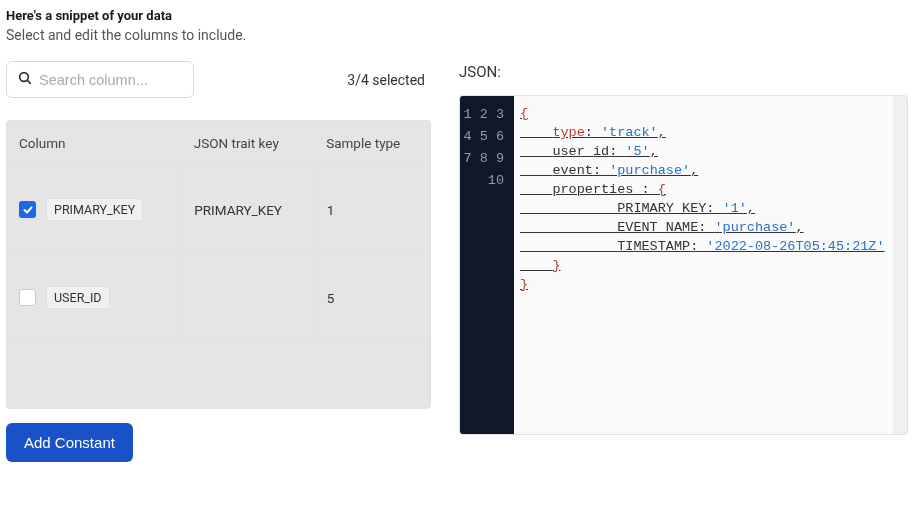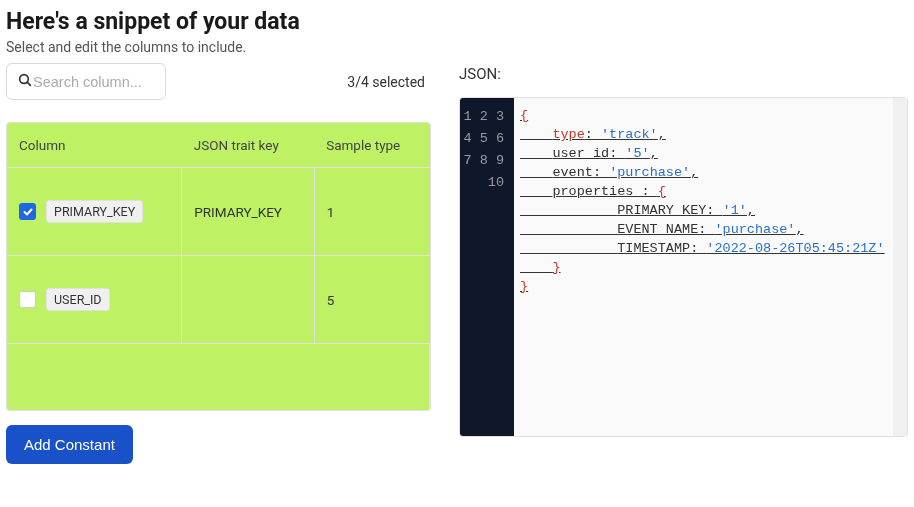--- a/index.html
+++ b/index.html
@@ -3,40 +3,40 @@
   <meta charset="utf-8">
   <style>
     * { box-sizing: border-box; margin: 0; padding: 0; }
     body {
       font-family: -apple-system, BlinkMacSystemFont, "Segoe UI", Roboto, sans-serif;
       background: #fff;
       padding: 8px 6px;
       color: #222;
       font-size: 14px;
     }
-    .header-title { font-size: 23px; font-weight: 700; color: #1a1a1a; margin-bottom: 4px; }
-    .header-sub { font-size: 14px; color: #555; margin-bottom: 8px; }
+    .header-title { font-size: 13px; font-weight: 700; color: #1a1a1a; margin-bottom: 4px; }
+    .header-sub { font-size: 14px; color: #555; margin-bottom: 18px; }
     .main-row { display: flex; gap: 28px; align-items: flex-start; }
     .left-col { flex: 0 0 425px; }
     .right-col { flex: 1; }
     .search-row { display: flex; justify-content: space-between; align-items: center; margin-bottom: 22px; }
     .search-box {
       display: flex; align-items: center;
       border: 1px solid #d9d9d9; border-radius: 6px;
-      padding: 8px 10px; width: 160px; 
+      padding: 8px 10px; width: 188px; gap: 6px;
     }
     .search-box input {
       border: none; outline: none; font-size: 14.5px; width: 100%;
       color: #333;
     }
     .search-box input::placeholder { color: #aaa; }
     .selected-text { font-size: 14px; color: #333; padding-right: 6px;}
     .table-wrap {
       border: 1px solid #e0e0e0; border-radius: 4px; overflow: hidden;
-      background: #bef264;
+      background: #e5e5e5;
     }
     table { width: 100%; border-collapse: collapse; }
     th {
       text-align: left; font-weight: 400; color: #444; font-size: 13.5px;
       padding: 14px 12px; border-bottom: 1px solid #e0e0e0;
     }
     td {
       padding: 32px 12px; font-size: 13.5px; color: #333;
       border-top: 1px solid #e0e0e0; vertical-align: middle;
     }

